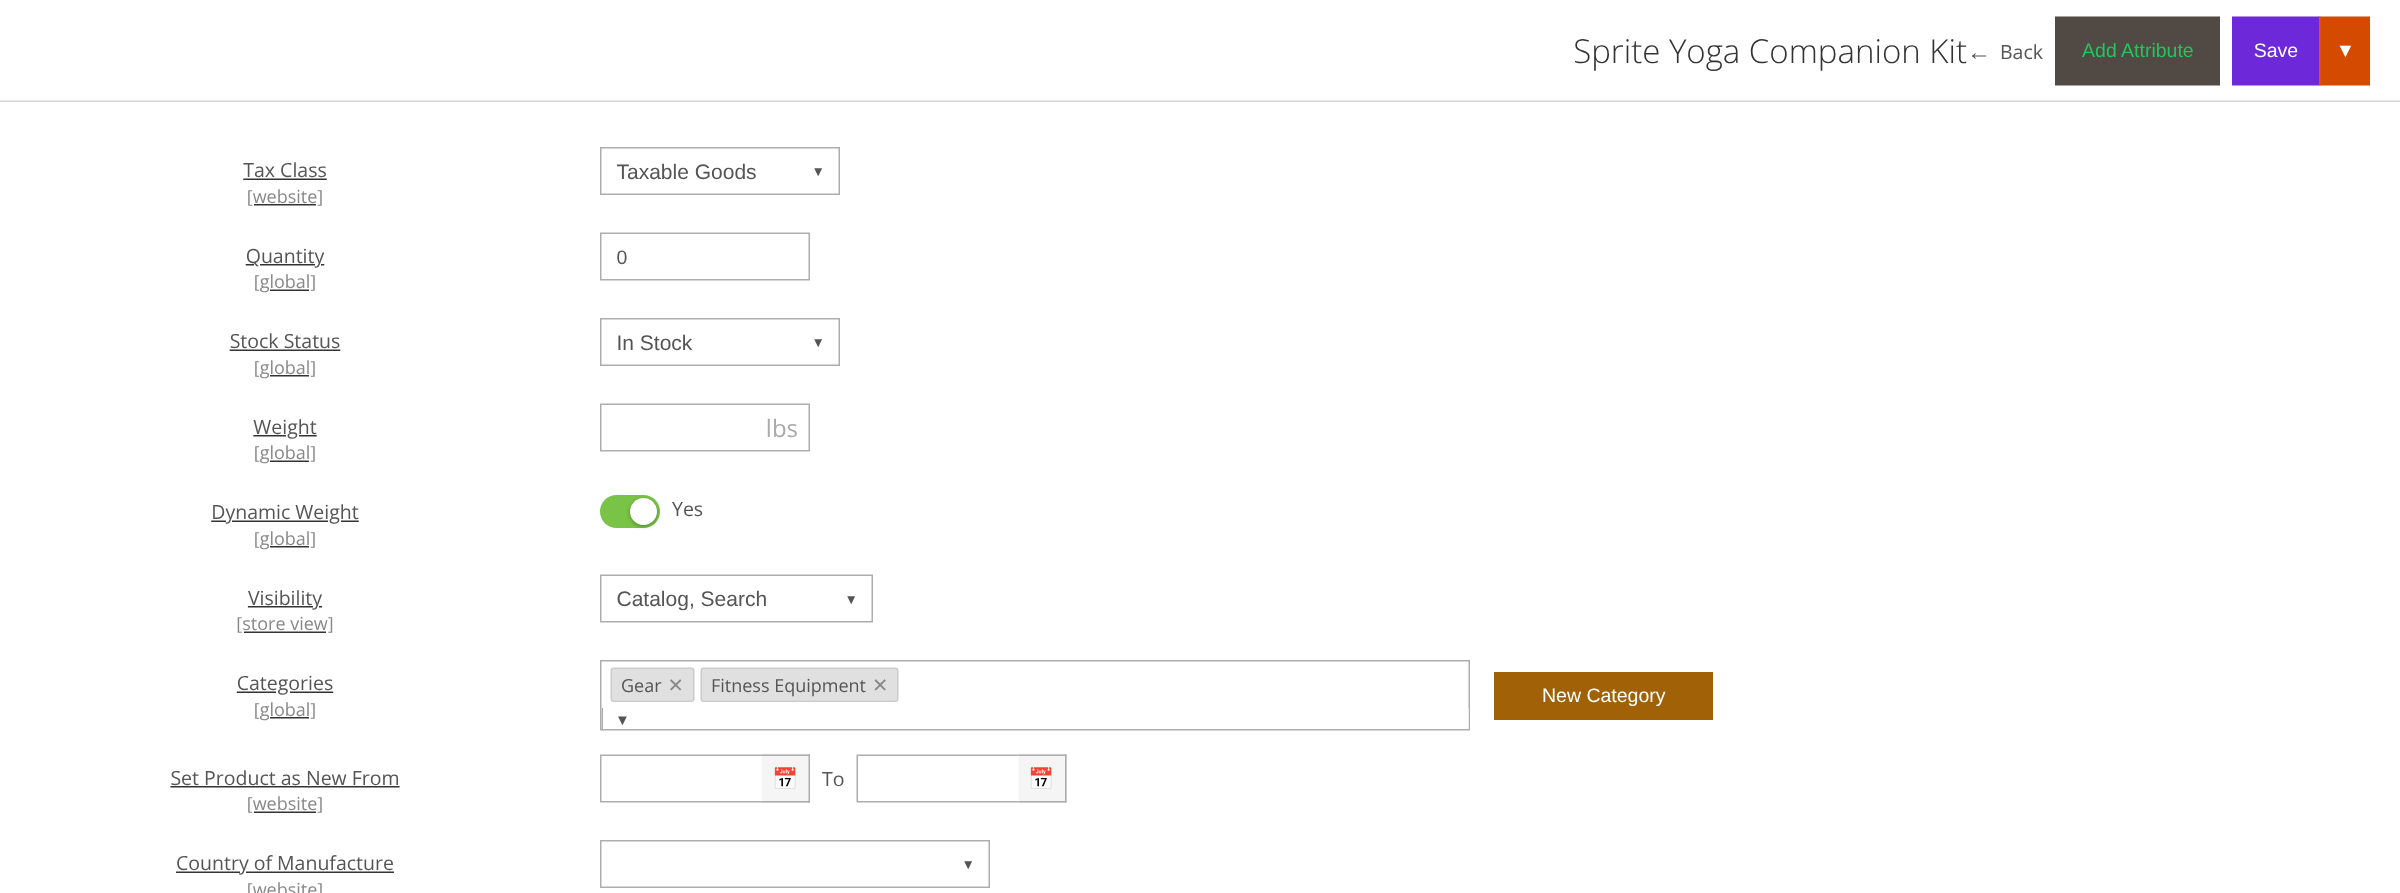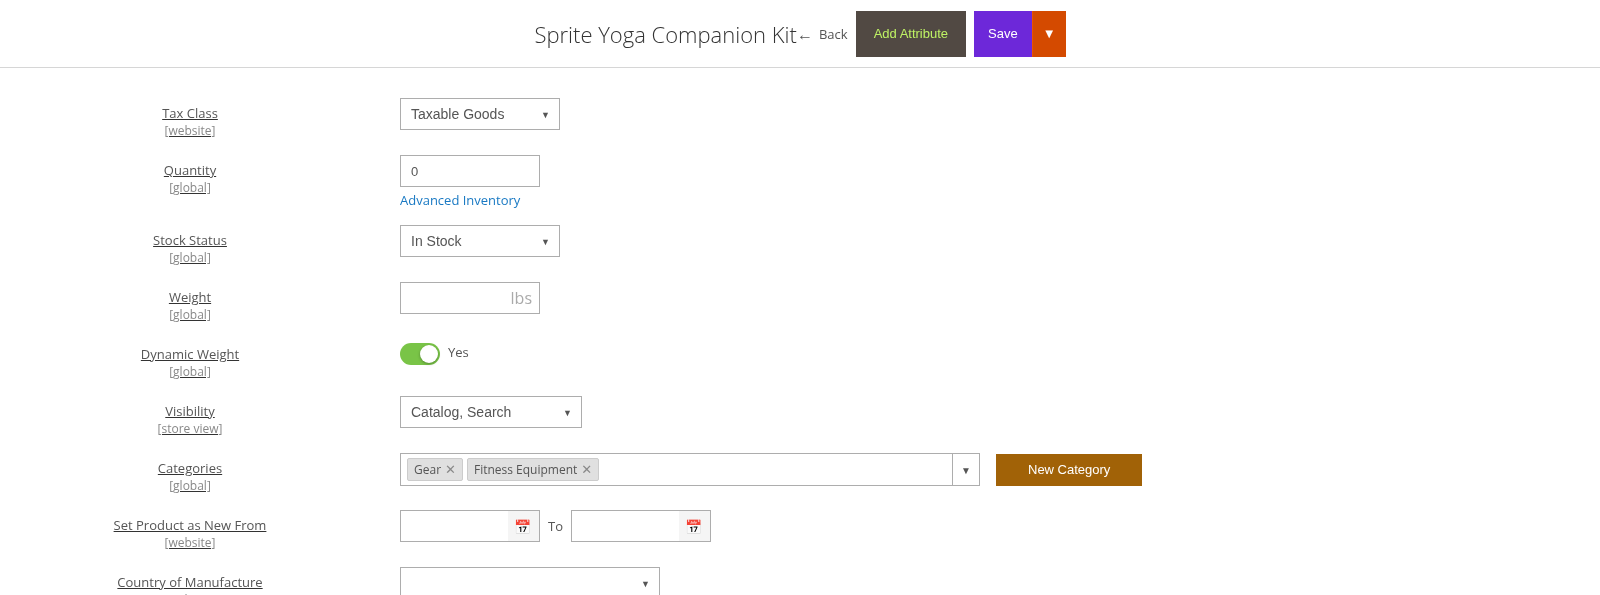--- a/index.html
+++ b/index.html
@@ -2,21 +2,21 @@
 <html><head>
   <meta charset="utf-8">
   <style>
     * { box-sizing: border-box; margin: 0; padding: 0; }
     body { font-family: 'Open Sans', Arial, sans-serif; font-size: 13px; background: #f5f5f5; color: #333; }
 
     
     .header {
       display: flex;
       align-items: center;
-      justify-content: center;
+      justify-content: flex-end;
       background: #fff;
       border-bottom: 1px solid #d6d6d6;
       padding: 0 20px;
       height: 68px;
     }
     .header-title {
       font-size: 22px;
       font-weight: 300;
       color: #333;
     }
@@ -32,21 +32,21 @@
       color: #555;
       font-size: 13px;
       cursor: pointer;
       text-decoration: none;
     }
     .back-arrow {
       font-size: 16px;
     }
     .btn-add-attribute {
       background: #514943;
-      color: #bef264;
+      color: #22c55e;
       border: none;
       padding: 10px 18px;
       font-size: 13px;
       cursor: pointer;
       height: 46px;
     }
     .btn-save-main {
       background: #6d28d9;
       color: #fff;
       border: none;
@@ -212,20 +212,21 @@
       cursor: pointer;
       color: #888;
       font-size: 13px;
       line-height: 1;
     }
     .categories-field-wrap {
       display: flex;
       align-items: stretch;
       border: 1px solid #adadad;
       min-width: 580px;
+      flex-direction: column;
     }
     .categories-tags-area {
       display: flex;
       flex-wrap: wrap;
       gap: 4px;
       padding: 4px 6px;
       flex: 1;
       align-items: center;
     }
     .categories-arrow {
@@ -344,21 +345,20 @@
     </div>
   </div>
 
   <div class="form-row">
     <div class="form-label">
       <span class="label-main">Quantity</span>
       <span class="label-scope">[global]</span>
     </div>
     <div class="form-control-wrap">
       <input type="number" class="qty-input" value="0" style="">
-      <a class="advanced-link">Advanced Inventory</a>
     </div>
   </div>
 
   <div class="form-row">
     <div class="form-label">
       <span class="label-main">Stock Status</span>
       <span class="label-scope">[global]</span>
     </div>
     <div class="form-control-wrap">
       <div class="select-wrapper">

